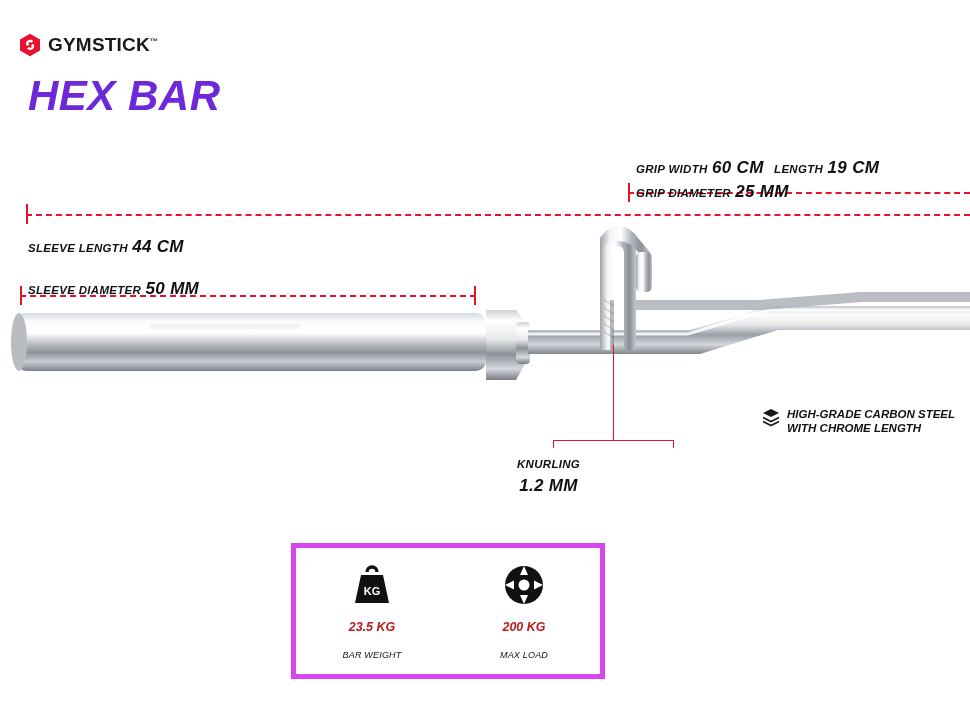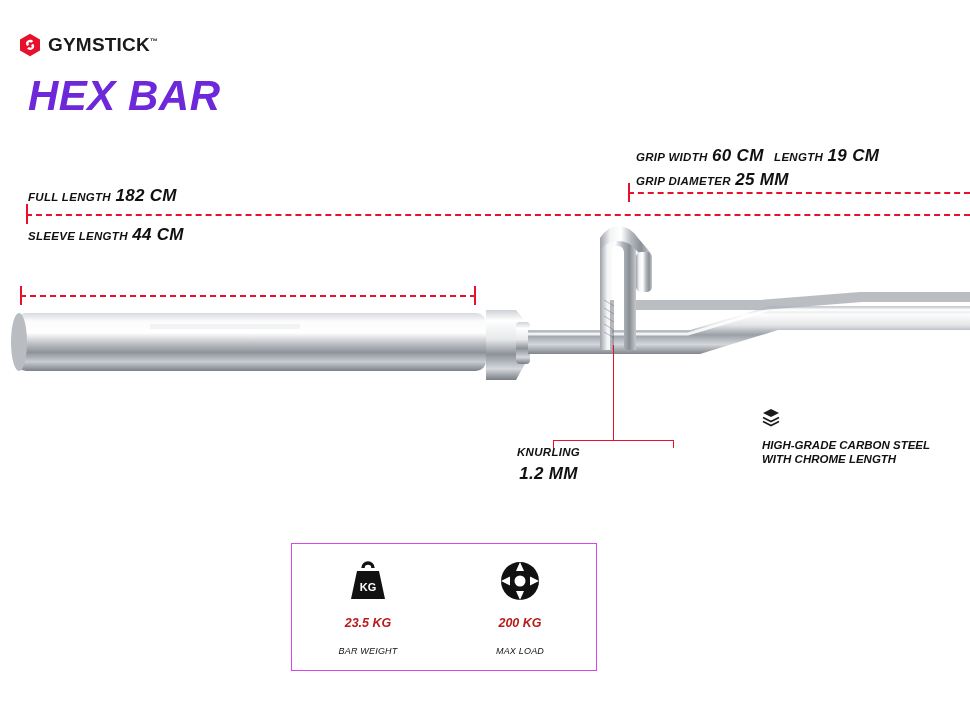--- a/index.html
+++ b/index.html
@@ -61,20 +61,21 @@
     color: #6d28d9;
   }
 
   
   .anno {
     position: absolute;
     white-space: nowrap;
     font-style: italic;
     font-weight: bold;
     color: #111;
+    margin-top: 12px;
   }
   .anno .lbl {
     font-size: 11.5px;
     letter-spacing: 0.3px;
   }
   .anno .val {
     font-size: 17px;
     letter-spacing: 0.3px;
   }
 
@@ -106,39 +107,38 @@
   .bar-layer { position: absolute; left: 0; top: 0; width: 970px; height: 710px; pointer-events: none; }
 
   
   .material {
     position: absolute;
     left: 762px;
     top: 407px;
     display: flex;
     align-items: flex-start;
     gap: 7px;
-    flex-direction: column;
   }
   .material-text {
     font-size: 11.5px;
     font-weight: bold;
     font-style: italic;
     line-height: 14px;
     color: #111;
     white-space: nowrap;
   }
 
   
   .specbox {
     position: absolute;
     left: 291px;
     top: 543px;
     width: 304px;
     height: 126px;
-    border: 1px solid #d946ef;
+    border: 5px solid #d946ef;
     background: #fff;
     display: flex;
     align-items: center;
   }
   .spec {
     flex: 1;
     display: flex;
     flex-direction: column;
     align-items: center;
     justify-content: center;
@@ -258,30 +258,30 @@
 
   <div class="dash" style="left:20px; top:295px; width:456px;"></div>
   <div class="tick" style="left:20px; top:286px; height:19px;"></div>
   <div class="tick" style="left:474px; top:286px; height:19px;"></div>
 
   <div class="leader-v" style="left:613px; top:345px; height:95px;"></div>
   <div class="leader-h" style="left:553px; top:440px; width:120px;"></div>
   <div class="leader-v" style="left:553px; top:440px; height:8px;"></div>
   <div class="leader-v" style="left:673px; top:440px; height:8px;"></div>
 
-  <div class="anno" style="left:28px; top:186px;">
-    <span class="lbl">FULL LENGTH</span>
-    <span class="val">182 CM</span>
-  </div>
 
   <div class="anno" style="left:28px; top:225px;">
     <span class="lbl">SLEEVE LENGTH</span>
     <span class="val">44 CM</span>
   </div>
 
+  <div class="anno" style="left:28px; top:267px;">
+    <span class="lbl">SLEEVE DIAMETER</span>
+    <span class="val">50 MM</span>
+  </div>
 
   <div class="anno" style="left:636px; top:146px;">
     <span class="lbl">GRIP WIDTH</span>
     <span class="val">60 CM</span>
     <span class="lbl" style="margin-left:6px;">LENGTH</span>
     <span class="val">19 CM</span>
   </div>
 
   <div class="anno" style="left:636px; top:170px;">
     <span class="lbl">GRIP DIAMETER</span>

